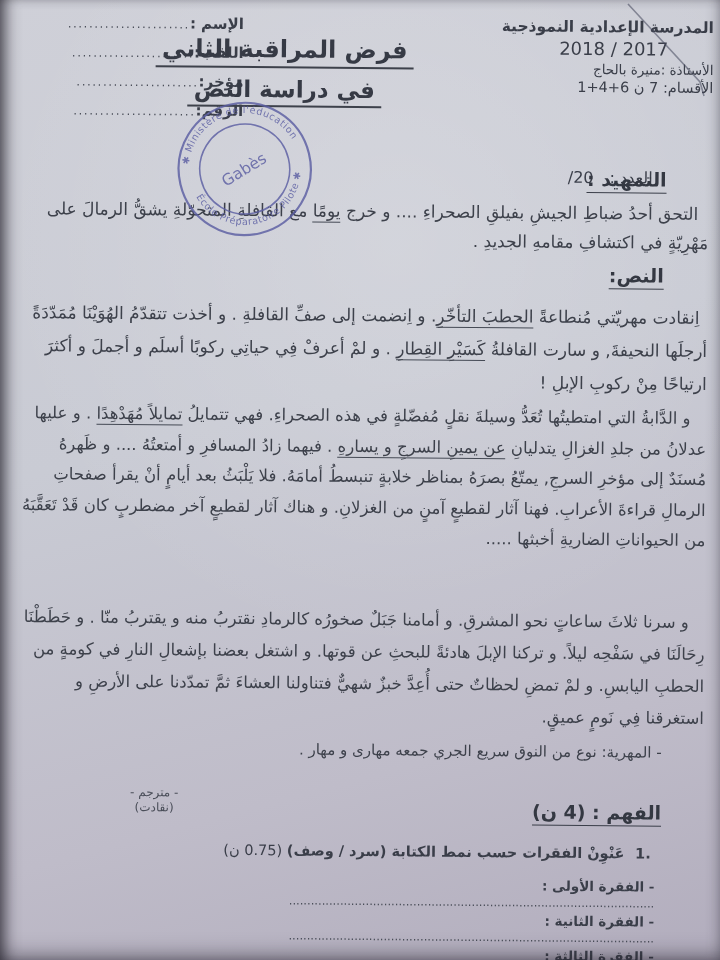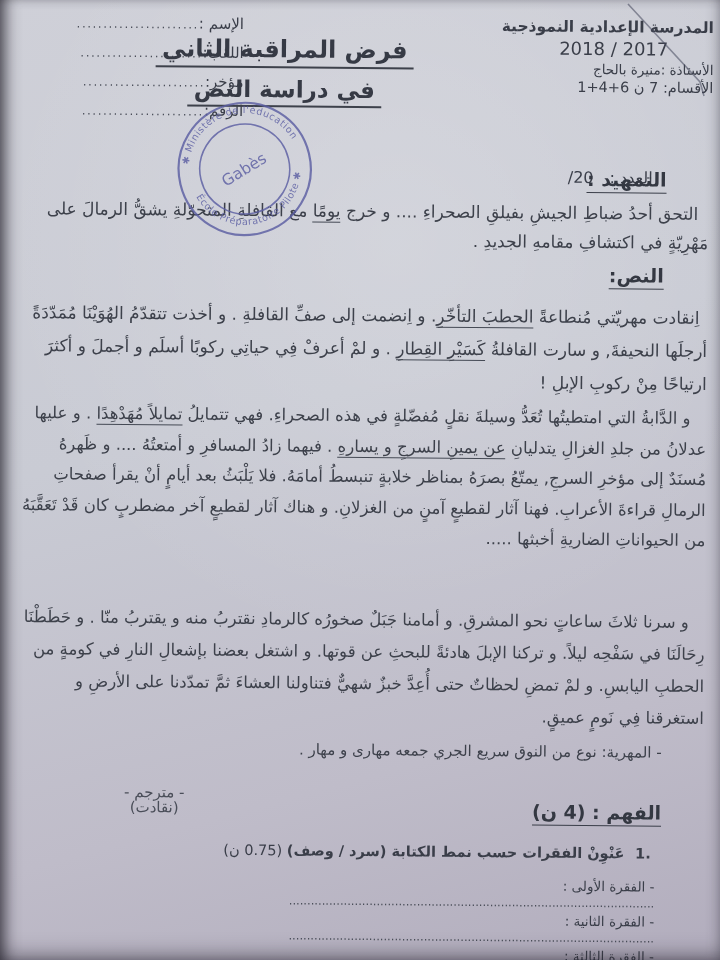--- a/index.html
+++ b/index.html
@@ -14,21 +14,21 @@
       inset 14px 0 16px -10px rgba(35,33,42,.85),
       inset -10px 0 14px -10px rgba(55,53,66,.45),
       inset 0 -16px 20px -12px rgba(45,42,55,.55),
       inset 0 8px 12px -10px rgba(70,68,80,.30);}
   .content{position:absolute;inset:0;direction:rtl;color:#3d414b;transform:rotate(.5deg);}
   .abs{position:absolute;}
 
   
   .fields{left:16px;top:14px;width:224px;direction:rtl;}
   .frow{display:flex;align-items:baseline;margin-bottom:6px;font-size:15px;line-height:22px;}
-  .flabel{font-weight:normal;color:#3a3e49;white-space:nowrap;}
+  .flabel{font-weight:bold;color:#3a3e49;white-space:nowrap;}
   .fdots{flex:1;overflow:hidden;white-space:nowrap;font-size:12px;letter-spacing:1.5px;color:#4a4e59;padding-left:4px;}
 
   
   .school{right:10px;top:16px;width:250px;text-align:right;color:#3a3e49;}
   .school .s1{font-size:15.5px;font-weight:bold;letter-spacing:.3px;}
   .school .s2{font-size:18px;text-align:center;padding-left:50px;margin-top:2px;}
   .school .s3{font-size:13.5px;margin-top:2px;}
   .school .s4{font-size:14.5px;margin-top:2px;}
 
   
@@ -55,30 +55,30 @@
 
   
   .par{right:14px;left:18px;text-align:right;color:#3d414b;}
   .p1{top:197px;font-size:17px;line-height:29px;text-indent:10px;}
   .p2{top:299px;font-size:17px;line-height:33px;text-indent:8px;}
   .p3{top:401px;font-size:16.5px;line-height:30.5px;text-indent:16px;}
   .p4{top:604px;font-size:16.5px;line-height:32px;text-indent:16px;}
   .u{border-bottom:1.2px solid #454a55;padding-bottom:1px;}
 
   .footnote{right:56px;top:741px;font-size:15px;color:#3d414b;}
-  .translator{left:122px;top:787px;width:70px;text-align:center;font-size:15px;line-height:15px;color:#4a4e59;}
+  .translator{left:122px;top:787px;width:70px;text-align:center;font-size:12px;line-height:15px;color:#4a4e59;}
 
   
   .q1{right:66px;top:843px;font-size:14.5px;color:#3a3e49;}
   .q1 .qnum{font-weight:bold;unicode-bidi:embed;}
   .q1 .qtext{font-weight:bold;margin-right:6px;}
   .q1 .qpts{}
   .answers{right:62px;top:877px;width:362px;}
   .arow{font-size:13.5px;line-height:15.5px;margin-bottom:3px;color:#3a3e49;}
-  .alabel{font-weight:normal;white-space:nowrap;margin-left:48px;}
+  .alabel{font-weight:bold;white-space:nowrap;margin-left:48px;}
   .adots{font-size:11.5px;letter-spacing:1.2px;word-break:break-all;color:#4a4e59;}
 </style>
 </head>
 <body>
 
 <div class="photo">
 
   <svg class="abs crease" viewBox="0 0 720 960">
     <polyline points="628,4 700,82 704,96" fill="none" stroke="rgba(70,72,92,0.55)" stroke-width="1.6"></polyline>
   </svg>

